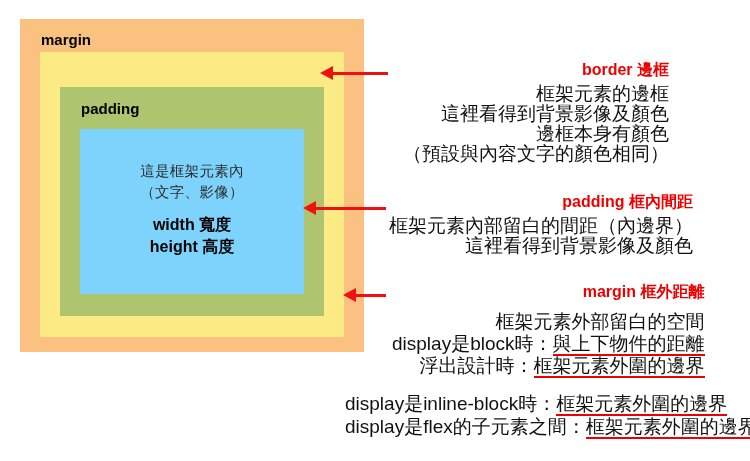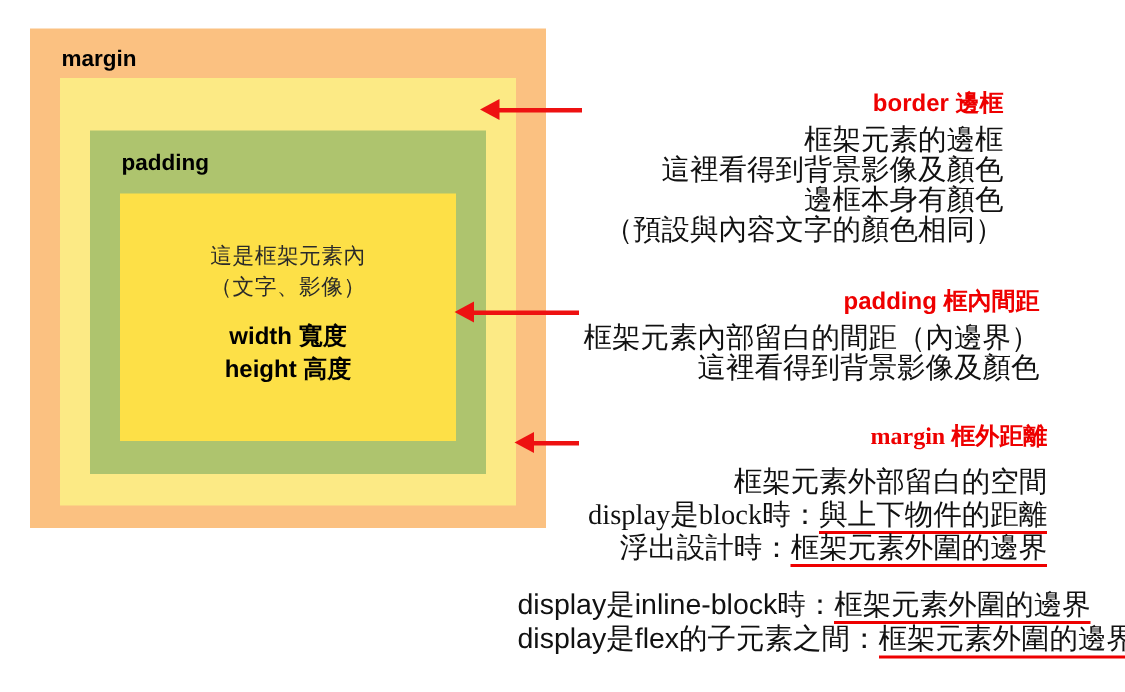--- a/index.html
+++ b/index.html
@@ -40,21 +40,21 @@
     background: #fcea85;
   }
   .layer-padding {
     left: 40px; top: 68px;
     width: 264px; height: 229px;
     background: #aec46e;
   }
   .layer-content {
     left: 60px; top: 110px;
     width: 224px; height: 165px;
-    background: #fde047;
+    background: #7dd3fc;
   }
 
   .layer-label {
     position: absolute;
     font-weight: bold;
     font-size: 15px;
     line-height: 1;
     color: #000000;
     white-space: nowrap;
   }
@@ -131,21 +131,21 @@
   .annot-body {
     font-size: 19px;
     line-height: 20px;
     color: #111111;
     margin: 0;
   }
   .annot-body.indent { padding-left: 14px; }
 
   #annot-border  { left: 389px; top: 60px; }
   #annot-padding { left: 389px; top: 192px; }
-  #annot-margin  { left: 392px; top: 282px; font-family: Liberation Serif, serif; }
+  #annot-margin  { left: 392px; top: 282px; }
   #annot-margin .annot-body { margin-top: 2px; }
   #annot-margin .annot-title { margin-bottom: 10px; }
 
   .ul-red {
     border-bottom: 2px solid #ee0000;
     padding-bottom: 0px;
   }
 
   #annot-extra {
     position: absolute;

